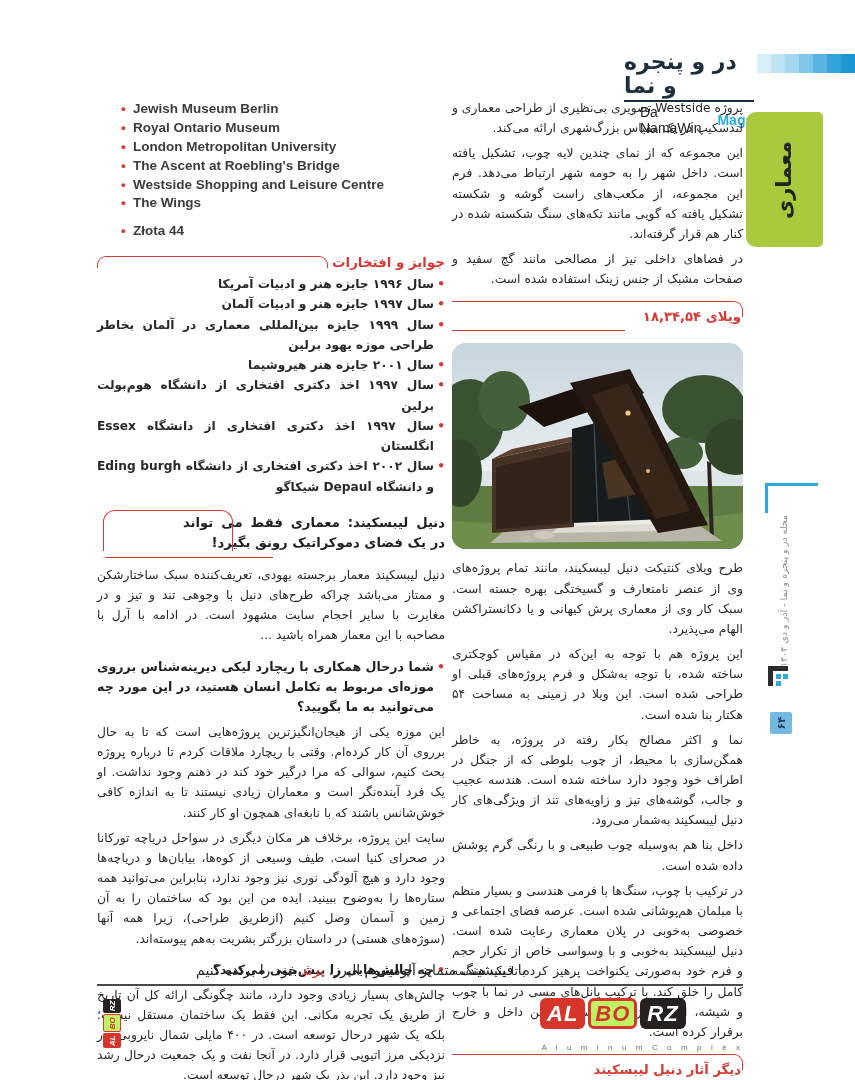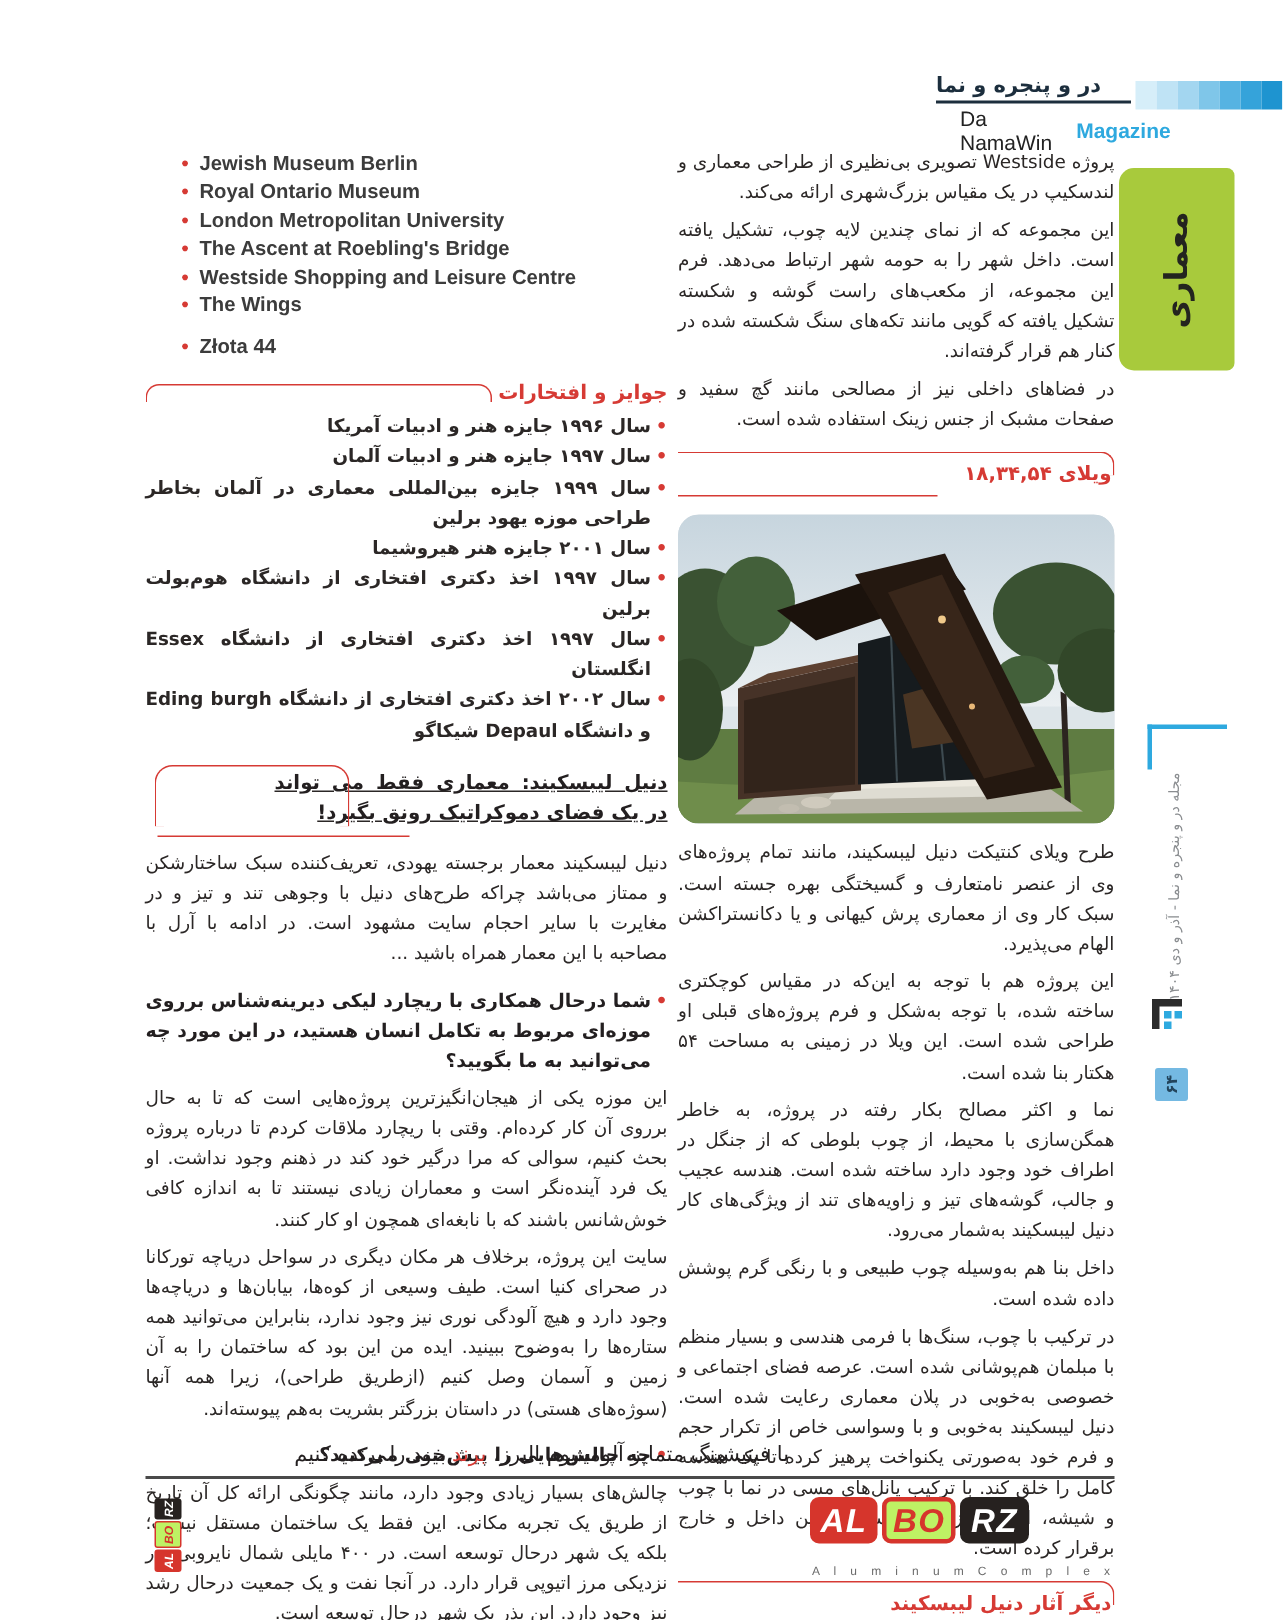--- a/index.html
+++ b/index.html
@@ -7,21 +7,21 @@
     --green:#a8ca3c;
     --blue:#2ea9df;
     --ink:#2b2726;
   }
   html,body{margin:0;padding:0;background:#ffffff;}
   .page{position:relative;width:855px;height:1080px;background:#fff;overflow:hidden;
         font-family:"DejaVu Sans",sans-serif;color:var(--ink);}
 
   
   .brand{position:absolute;top:50px;left:624px;width:130px;}
-  .wordmark{direction:rtl;font-weight:bold;font-size:14px;line-height:1.1;color:#1c2e3d;letter-spacing:-.5px;text-align:left;}
+  .wordmark{direction:rtl;font-weight:bold;font-size:22px;line-height:1.1;color:#1c2e3d;letter-spacing:-.5px;text-align:left;}
   .brand-sub{display:flex;align-items:center;gap:16px;margin-top:2px;border-top:2px solid #1c2e3d;padding-top:2px;
              font-family:"Liberation Sans","DejaVu Sans",sans-serif;font-size:14px;color:#222;}
   .brand-badge{width:9px;height:9px;background:#f6c431;display:inline-block;}
   .brand-mag{color:var(--blue);font-weight:bold;}
   .bars{position:absolute;top:54px;left:757px;display:flex;height:19px;}
   .bars span{width:14px;height:100%;}
   .bars span:nth-child(1){background:#d6eef9;}
   .bars span:nth-child(2){background:#bfe3f5;}
   .bars span:nth-child(3){background:#a3d6f0;}
   .bars span:nth-child(4){background:#7fc6e9;}
@@ -52,21 +52,21 @@
   .head-row{display:flex;direction:rtl;align-items:flex-end;gap:4px;margin:14px 0 4px;
             color:var(--red);font-weight:bold;font-size:13.4px;}
   .head-row .cap{flex:1;height:11px;border:1.6px solid var(--red);border-bottom:none;border-radius:9px 9px 0 0;margin-bottom:2px;}
 
   
   .awards{list-style:none;direction:rtl;text-align:justify;margin:2px 0 0;padding:0;font-size:12.2px;line-height:1.66;font-weight:bold;}
   .awards li{position:relative;padding-right:11px;}
   .awards li::before{content:"•";position:absolute;right:0;top:0;color:var(--red);}
 
   
-  .lead-wrap{position:relative;direction:rtl;margin-top:16px;padding-bottom:6px;text-decoration:underline;}
+  .lead-wrap{position:relative;direction:rtl;margin-top:16px;padding-bottom:6px;}
   .lead-head{font-weight:bold;font-size:13.2px;line-height:1.55;color:#231f20;width:262px;text-align:justify;}
   .lead-bracket{position:absolute;left:6px;top:-3px;width:128px;height:40px;
                 border:1.6px solid var(--red);border-bottom:none;border-radius:12px 12px 0 0;}
   .lead-underline{position:absolute;left:8px;bottom:2px;width:168px;border-top:1.6px solid var(--red);}
 
   
   .q{direction:rtl;text-align:justify;font-weight:bold;font-size:12.6px;line-height:1.6;margin:11px 0 2px;position:relative;padding-right:11px;color:#231f20;}
   .q::before{content:"•";position:absolute;right:0;color:var(--red);}
 
   

